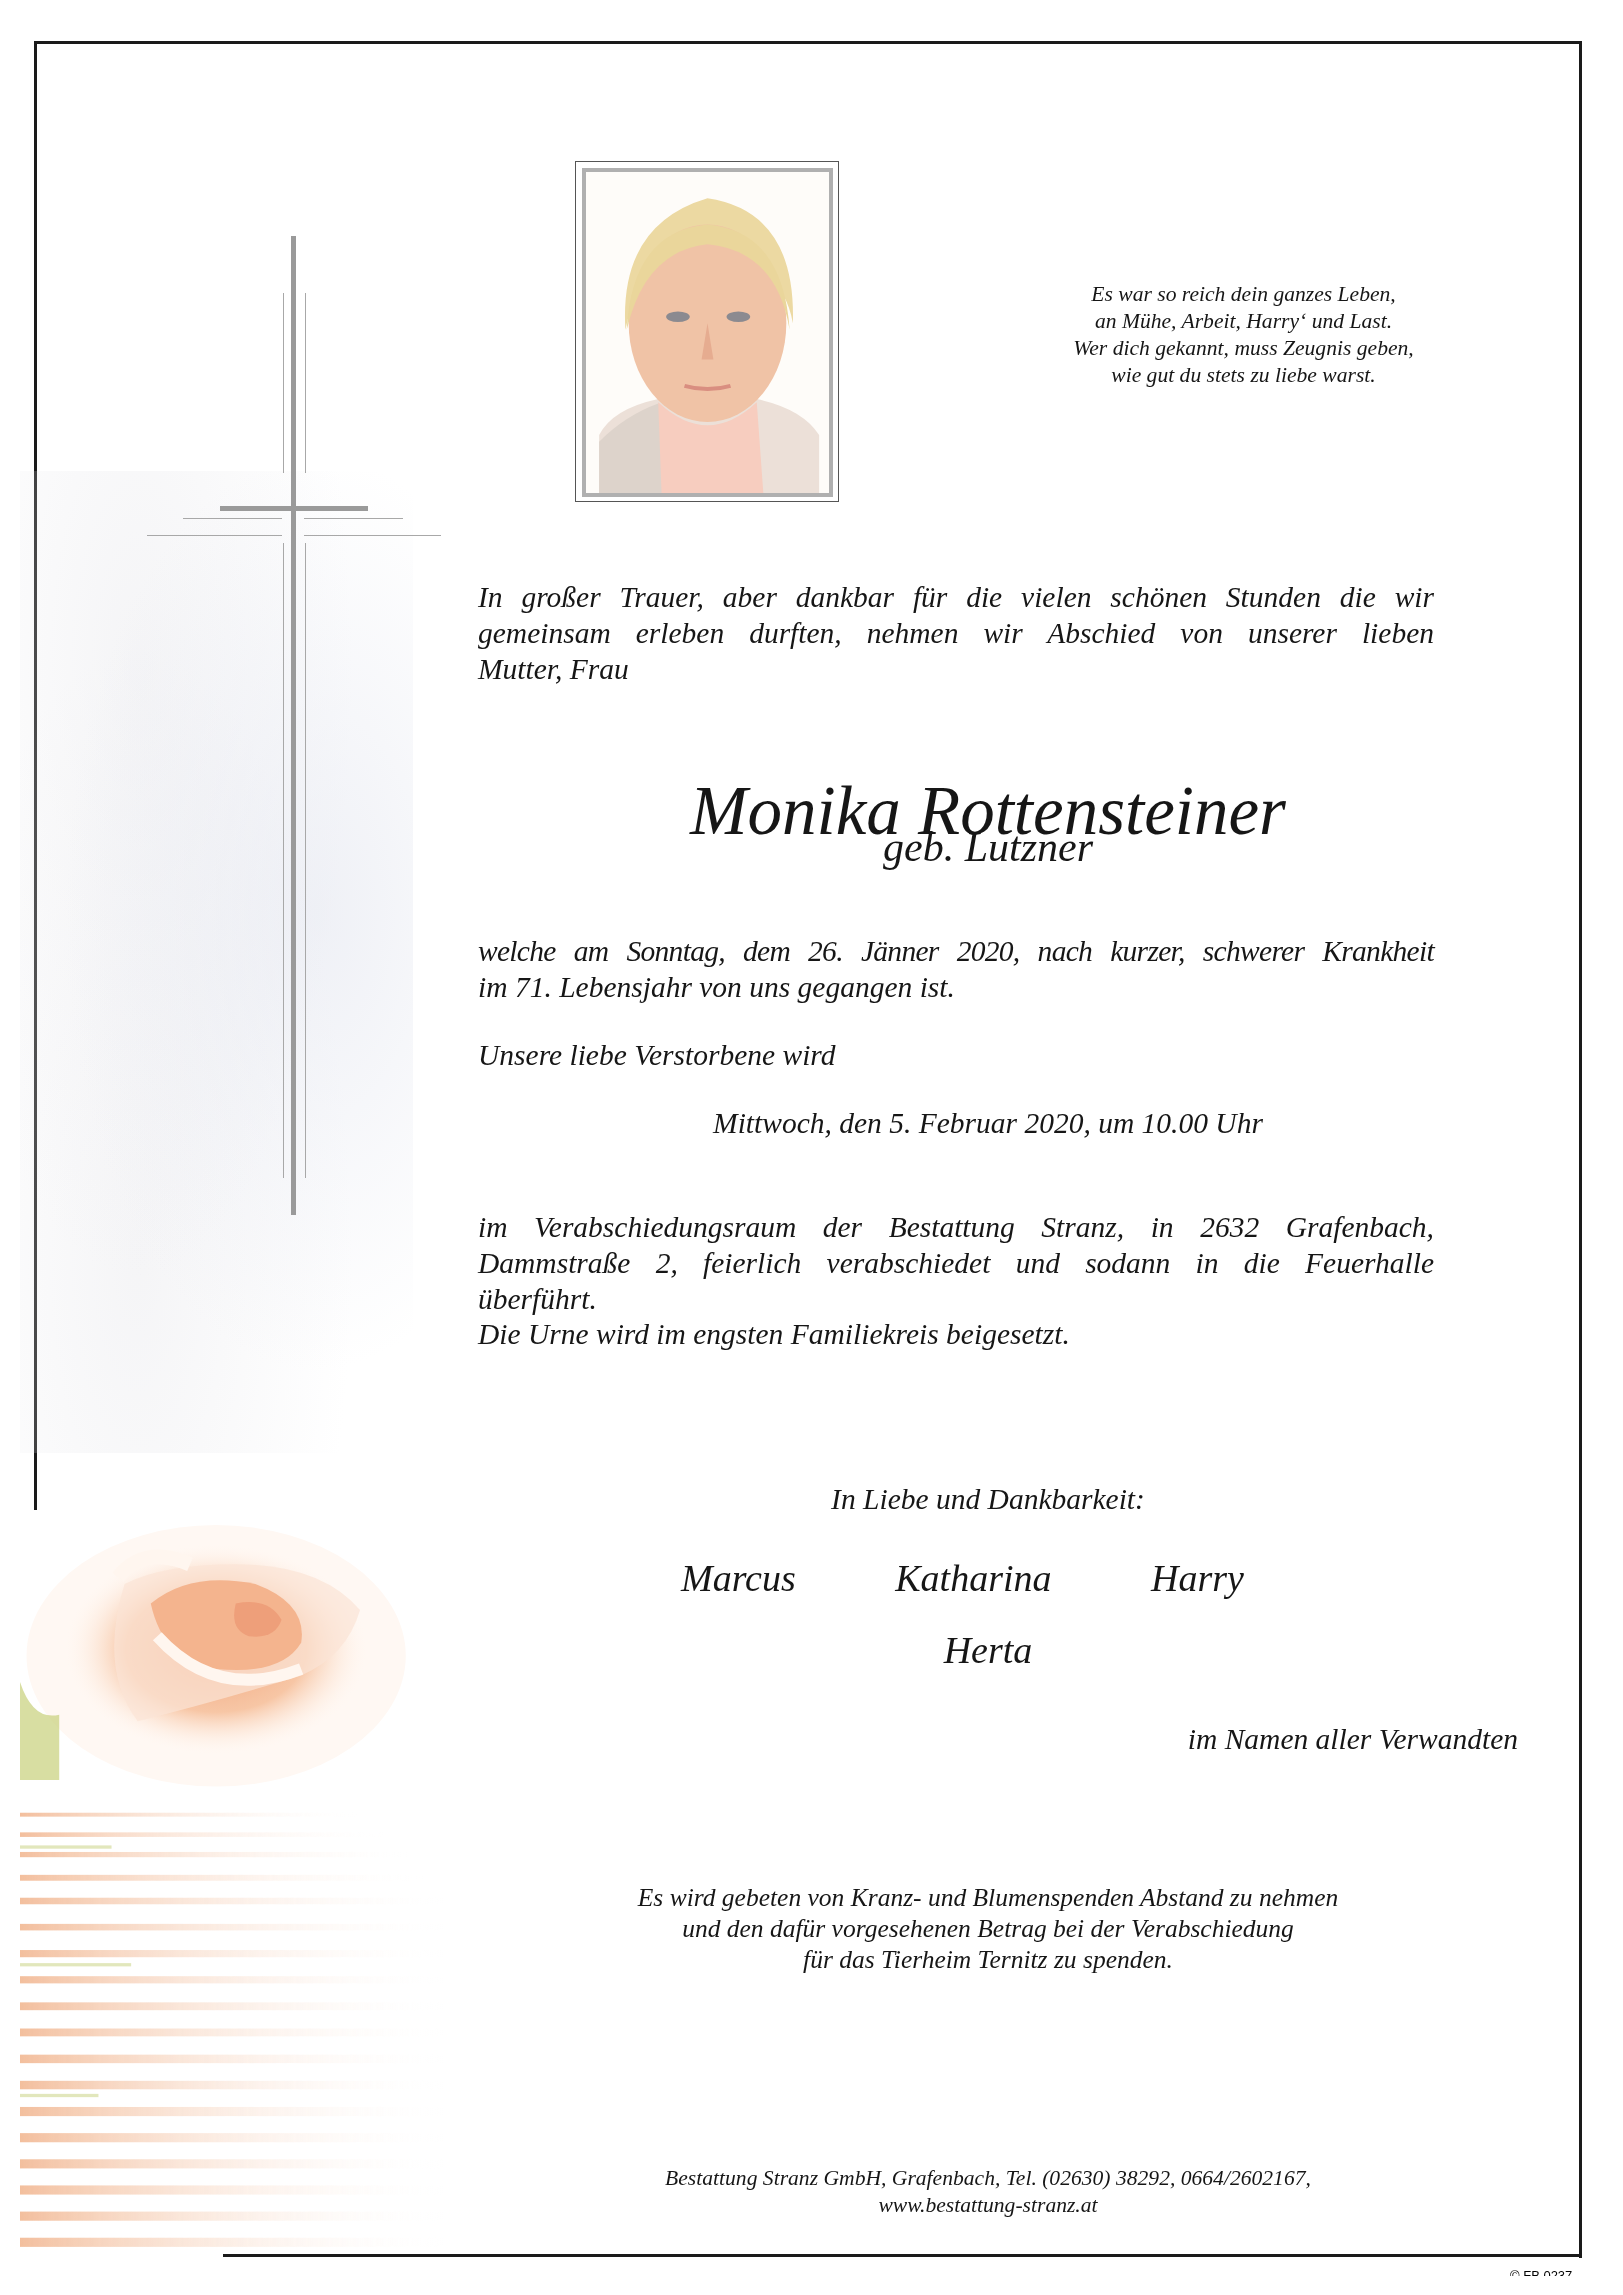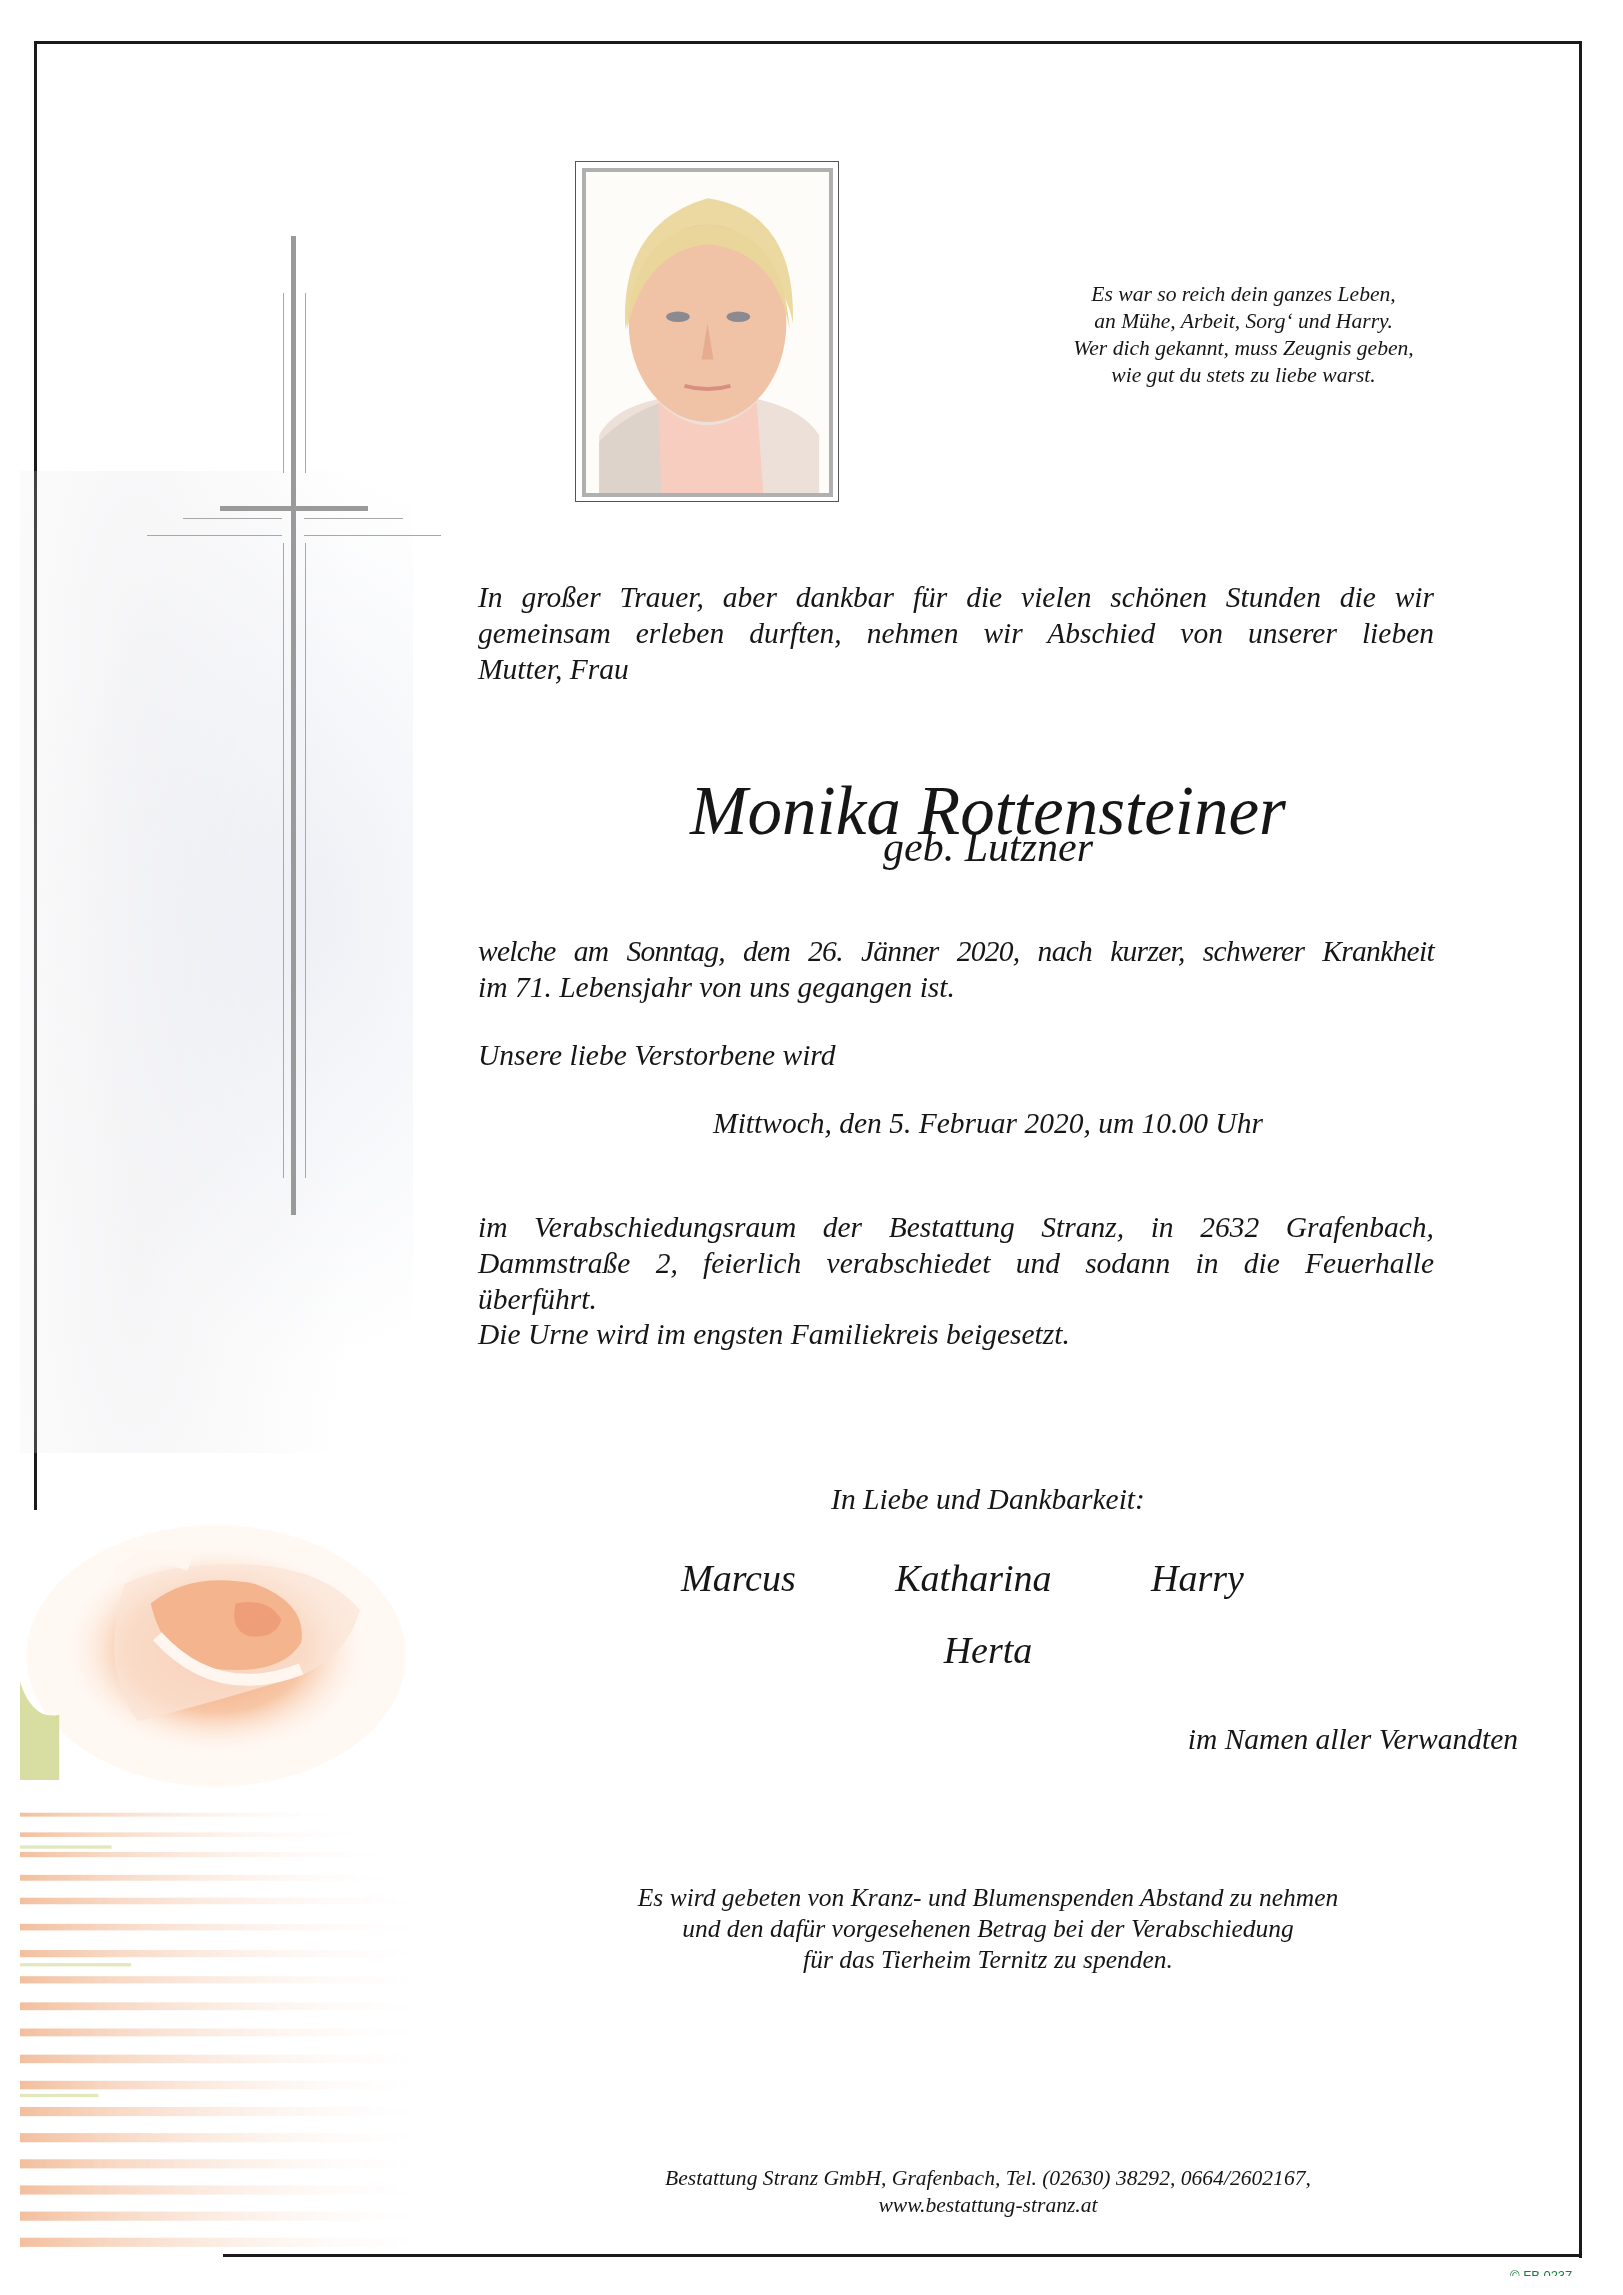--- a/index.html
+++ b/index.html
@@ -62,21 +62,21 @@
   .names-row2 { left:458px; top:1627px; width:1060px; text-align:center; font-style:italic;
                 font-size:38px; line-height:46px; }
   .relatives { left:458px; top:1721px; width:1060px; text-align:right; font-style:italic;
                font-size:29.5px; line-height:36px; }
 
   .donation { left:458px; top:1882px; width:1060px; text-align:center; font-style:italic;
               font-size:25.5px; line-height:31px; }
   .funeral-home { left:458px; top:2165px; width:1060px; text-align:center; font-style:italic;
                   font-size:21.6px; line-height:27px; }
   .footer-code { left:1510px; top:2267px; font-family:"Liberation Sans",sans-serif; font-size:13px;
-                 color:#15803d; height:9.2px; overflow:hidden; line-height:18.3px; }
+                 color:#000000; height:9.2px; overflow:hidden; line-height:18.3px; }
 
   
   .rose { left:19.6px; top:1505px; width:425px; height:792px; }
 </style>
 </head>
 <body>
 
 <div class="abs frame-top"></div>
 <div class="abs frame-right"></div>
 <div class="abs frame-bottom"></div>
@@ -109,21 +109,21 @@
     <path d="M62 240 Q70 90 185 80 Q300 90 310 240 Q290 120 185 110 Q90 120 62 240 Z" fill="#ead69b"></path>
     <ellipse cx="140" cy="220" rx="18" ry="8" fill="#8b8a90"></ellipse>
     <ellipse cx="232" cy="220" rx="18" ry="8" fill="#8b8a90"></ellipse>
     <path d="M185 230 L176 285 L194 285 Z" fill="#e6ac90"></path>
     <path d="M150 325 Q185 335 220 325" stroke="#d98e80" stroke-width="6" fill="none"></path>
   </svg>
 </div>
 
 <div class="abs quote">
   <div>Es war so reich dein ganzes Leben,</div>
-  <div>an Mühe, Arbeit, Sorg‘ und Harry.</div>
+  <div>an Mühe, Arbeit, Harry‘ und Last.</div>
   <div>Wer dich gekannt, muss Zeugnis geben,</div>
   <div>wie gut du stets zu liebe warst.</div>
 </div>
 
 <div class="abs body-text intro">
   <span class="just">In großer Trauer, aber dankbar für die vielen schönen Stunden die wir</span>
   <span class="just">gemeinsam erleben durften, nehmen wir Abschied von unserer lieben</span>
   <span>Mutter, Frau</span>
 </div>
 

